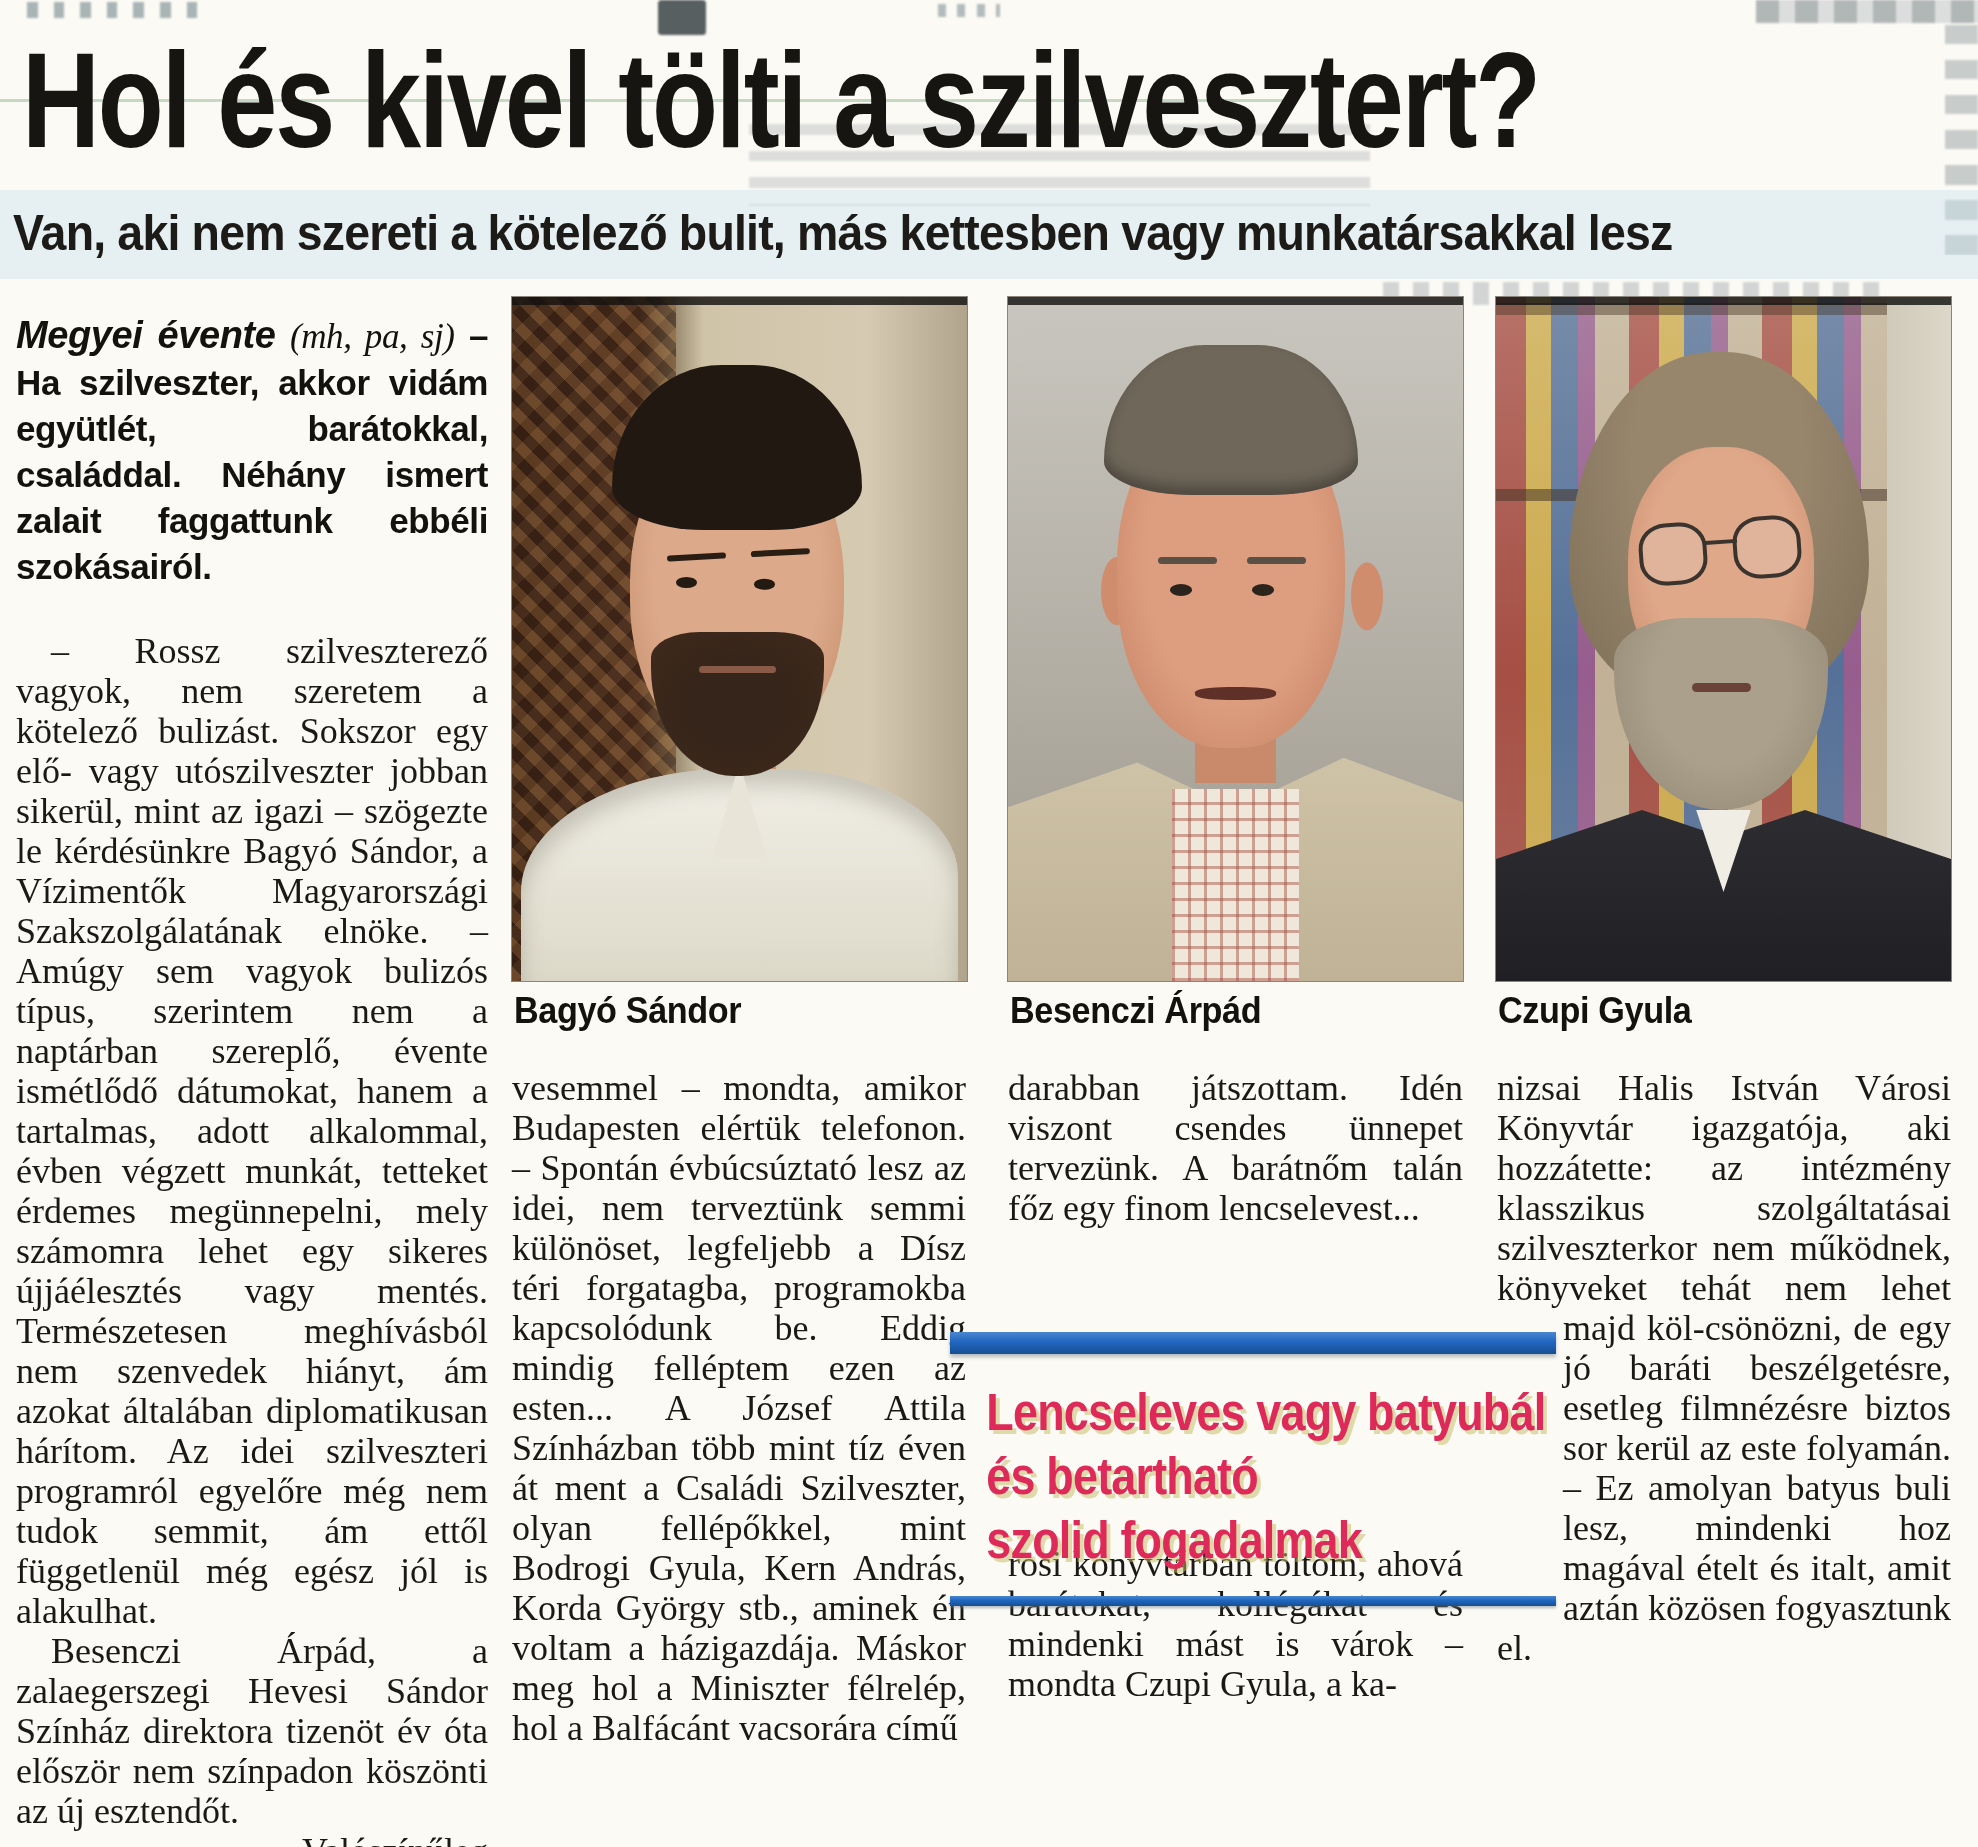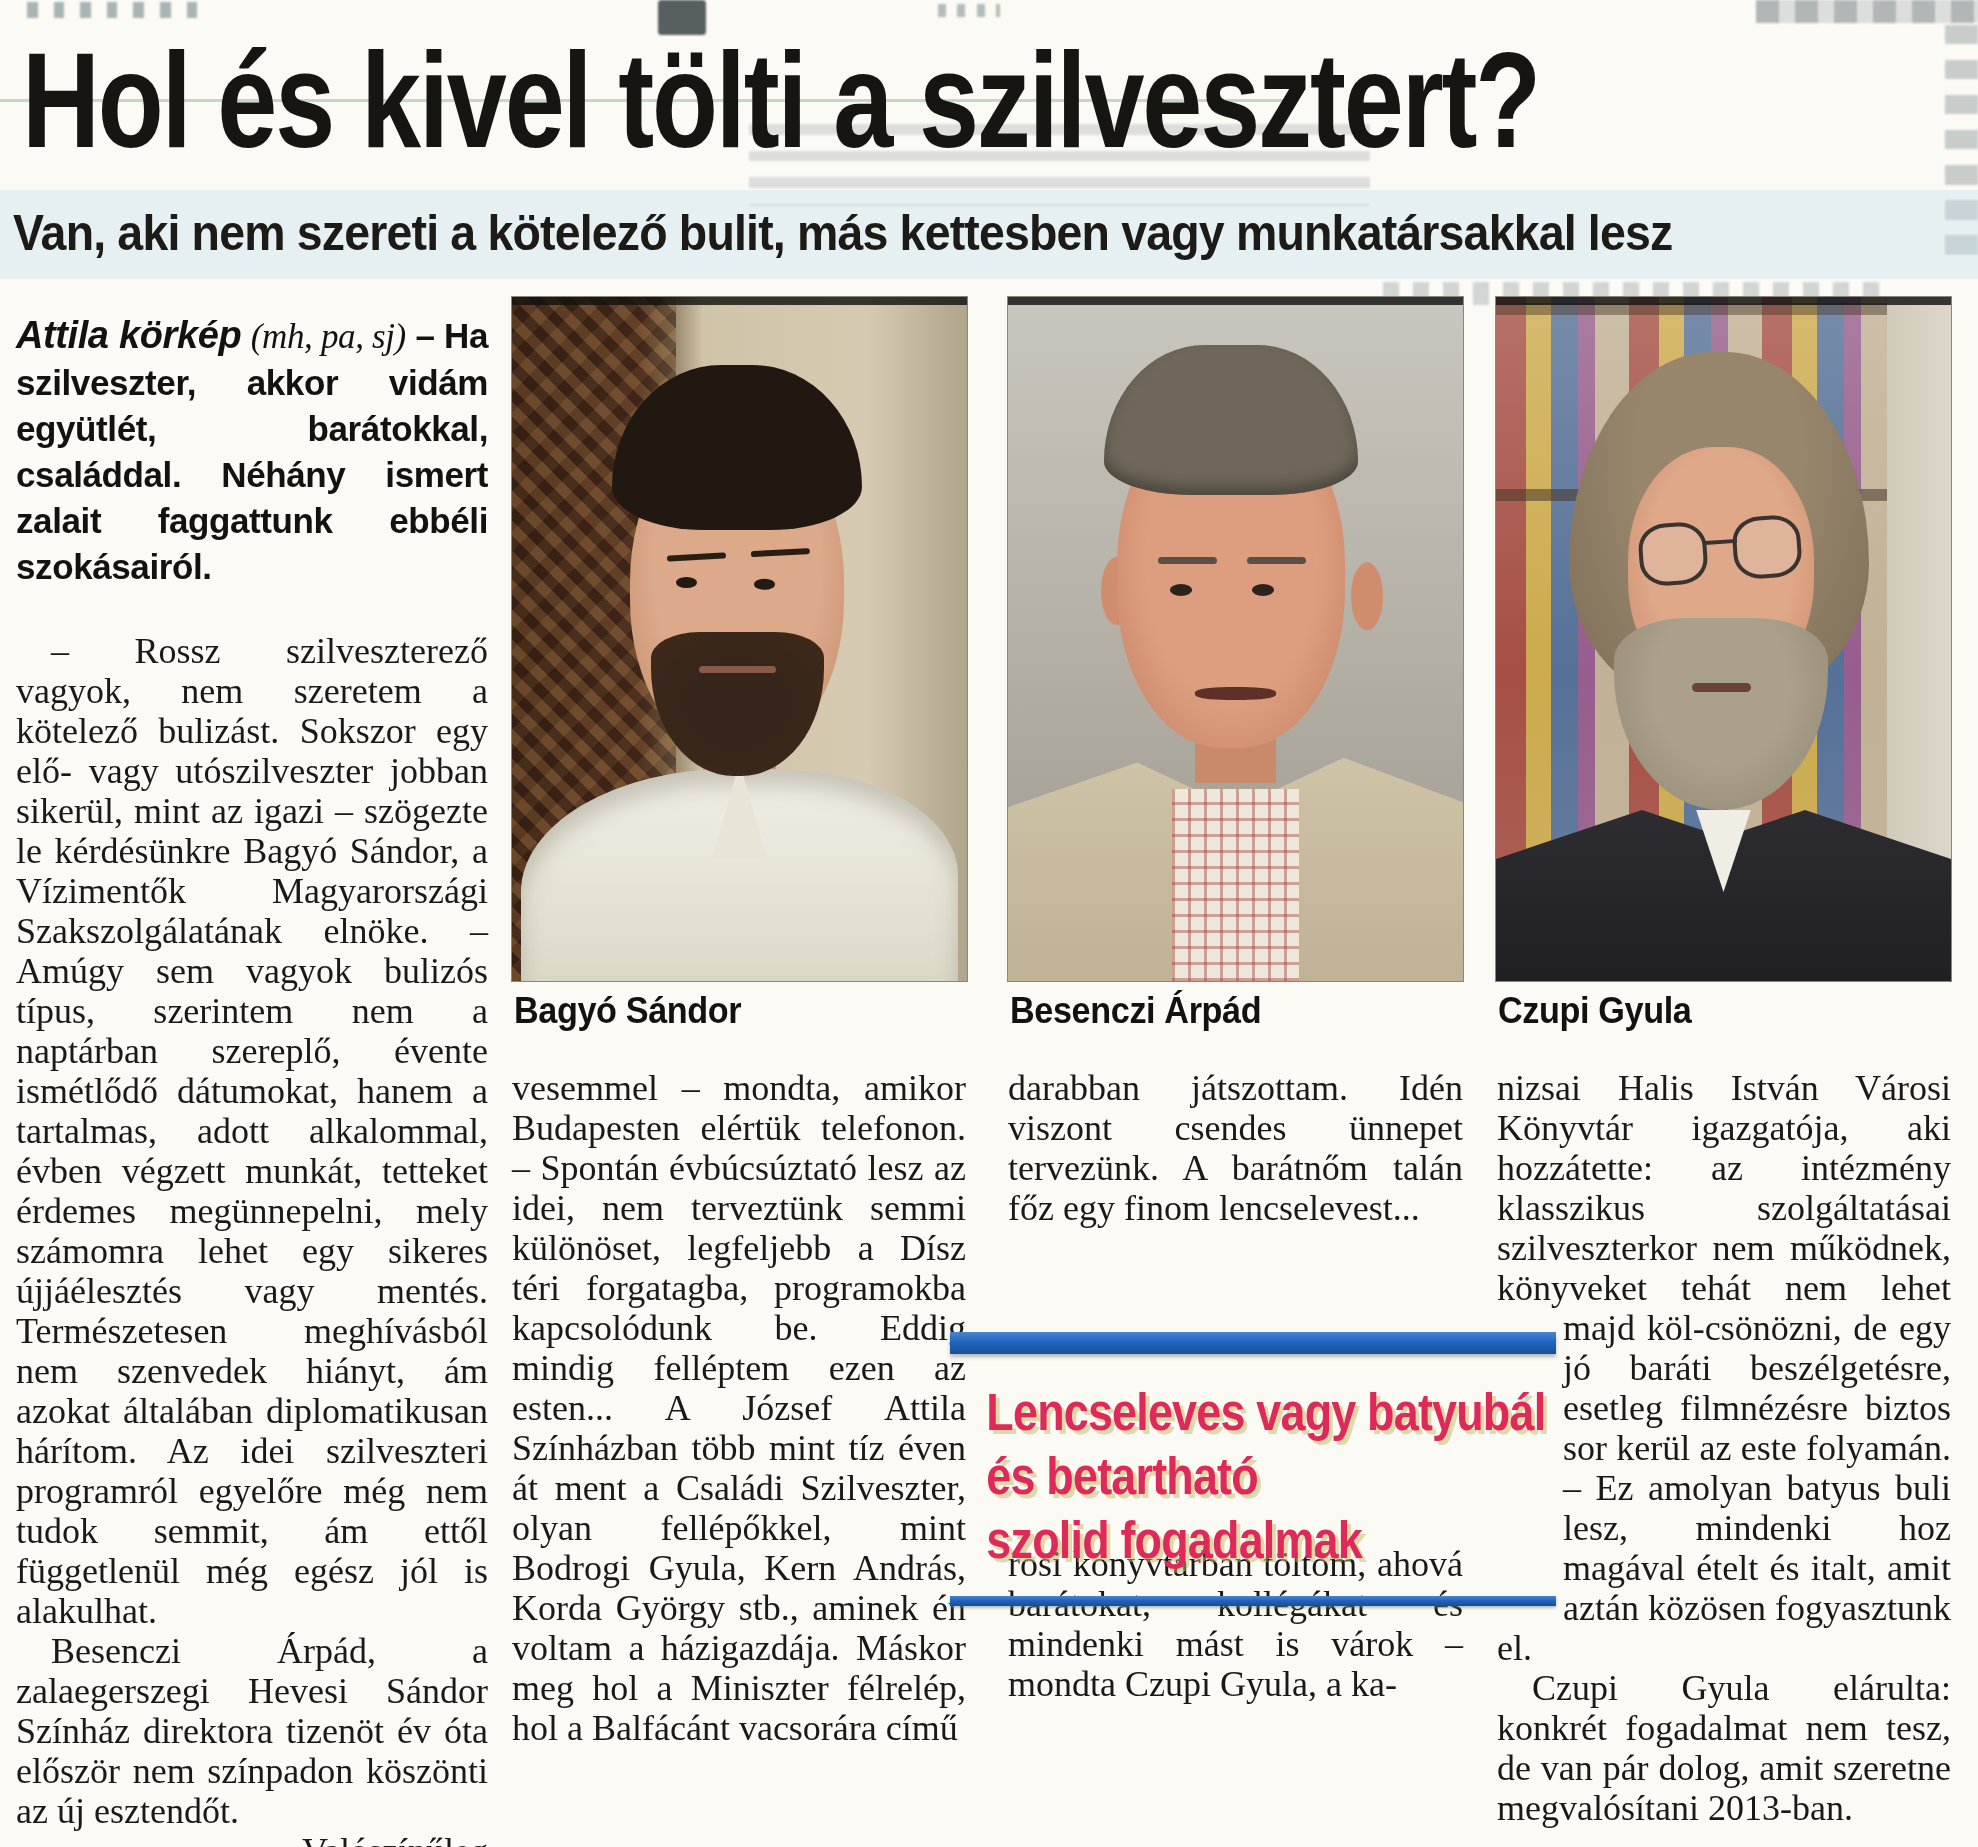--- a/index.html
+++ b/index.html
@@ -158,21 +158,21 @@
 <div class="abs ghost g-right"></div>
 <div class="abs ghost g-scanline"></div>
 <div class="abs ghost g-bleed1"></div>
 <div class="abs ghost g-cyan"></div>
 <div class="abs ghost g-bleed2"></div>
 
 <h1 class="abs headline">Hol és kivel tölti a szilvesztert?</h1>
 <h2 class="abs subheadline">Van, aki nem szereti a kötelező bulit, más kettesben vagy munkatársakkal lesz</h2>
 
 <div class="col col1">
-  <p class="lead"><span class="lead-label">Attila körkép</span>
+  <p class="lead"><span class="lead-label">Megyei évente</span>
     <span class="lead-credit">(mh, pa, sj)</span>
     <span>– Ha szilveszter, akkor vidám együtlét, barátokkal, családdal. Néhány ismert zalait faggattunk ebbéli szokásairól.</span></p>
   <div class="body-text">
     <p class="para"><span>– Rossz szilveszterező vagyok, nem szeretem a kötelező bulizást. Sokszor egy elő- vagy utószilveszter jobban sikerül, mint az igazi – szögezte le kérdésünkre </span><span class="it">Bagyó Sándor,</span><span> a Vízimentők Magyarországi Szakszolgálatának elnöke. – Amúgy sem vagyok bulizós típus, szerintem nem a naptárban szereplő, évente ismétlődő dátumokat, hanem a tartalmas, adott alkalommal, évben végzett munkát, tetteket érdemes megünnepelni, mely számomra lehet egy sikeres újjáélesztés vagy mentés. Természetesen meghívásból nem szenvedek hiányt, ám azokat általában diplomatikusan hárítom. Az idei szilveszteri programról egyelőre még nem tudok semmit, ám ettől függetlenül még egész jól is alakulhat.</span></p>
     <p class="para"><span class="it">Besenczi Árpád</span><span>, a zalaegerszegi Hevesi Sándor Színház direktora tizenöt év óta először nem színpadon köszönti az új esztendőt.</span></p>
     <p class="para">– Valószínűleg Zalaegerszegen szilveszterezek a ked-</p>
   </div>
 </div>
 
 <div class="photo photo1" role="img">
@@ -225,21 +225,20 @@
 </div>
 
 <div class="col col3 body-text">
   <p>darabban játszottam. Idén viszont csendes ünnepet tervezünk. A barátnőm talán főz egy finom lencselevest...</p>
   <div class="box-gap"></div>
   <p><span>rosi könyvtárban töltöm, ahová barátokat, kollégákat és mindenki mást is várok – mondta </span><span class="it">Czupi Gyula</span><span>, a ka-</span></p>
 </div>
 
 <div class="col col4 body-text">
   <p><span>nizsai Halis István Városi Könyvtár igazgatója, aki hozzátette: az intézmény klasszikus szolgáltatásai szilveszterkor nem működnek, könyveket tehát nem lehet majd köl-</span><span class="intrude"></span><span>csönözni, de egy jó baráti beszélgetésre, esetleg filmnézésre biztos sor kerül az este folyamán. – Ez amolyan batyus buli lesz, mindenki hoz magával ételt és italt, amit aztán közösen fogyasztunk el.</span></p>
-  <p class="para">Czupi Gyula elárulta: konkrét fogadalmat nem tesz, de van pár dolog, amit szeretne megvalósítani 2013-ban.</p>
 </div>
 
 <div class="abs pullquote">
   <div class="pq-bar top"></div>
   <div class="pq-text">
     <span class="pq-line">Lencseleves vagy batyubál</span>
     <span class="pq-line">és betartható</span>
     <span class="pq-line">szolid fogadalmak</span>
   </div>
   <div class="pq-bar bottom"></div>

